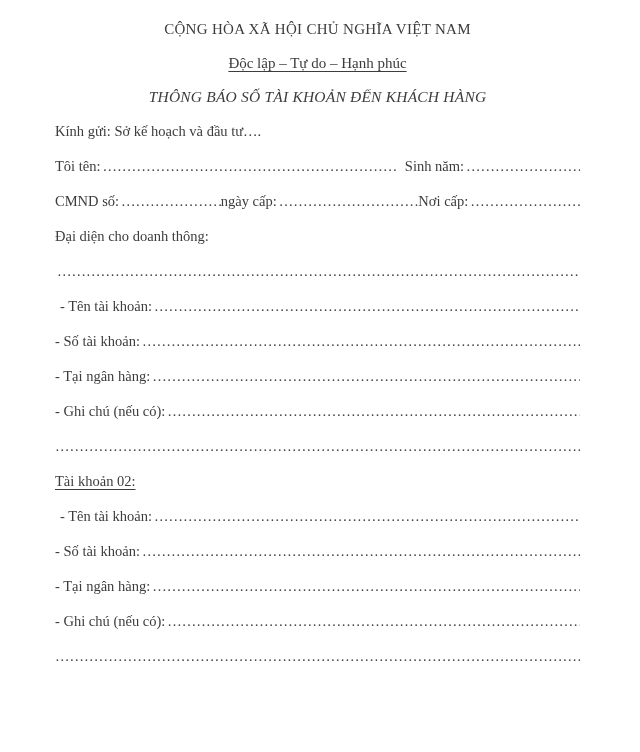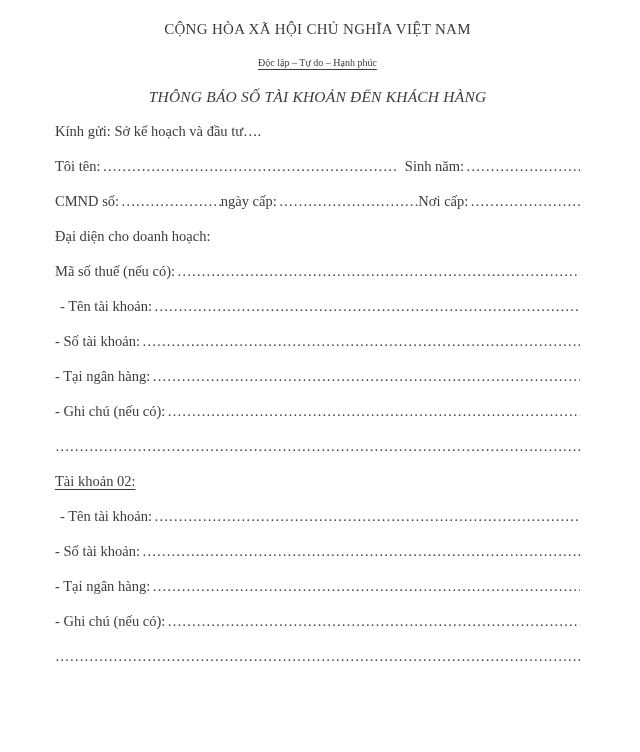--- a/index.html
+++ b/index.html
@@ -19,21 +19,21 @@
     overflow: hidden;
   }
   .hline {
     text-align: center;
     height: 22px;
     line-height: 22px;
     margin-bottom: 12px;
     white-space: nowrap;
   }
   .title1 { font-size: 15px; letter-spacing: 0.3px; }
-  .motto  { font-size: 10px; }
+  .motto  { font-size: 15px; }
   .title2 { font-size: 15.5px; letter-spacing: 0.2px; font-style: italic; }
   .u {
     text-decoration: underline;
     text-underline-offset: 3px;
   }
   .row {
     display: flex;
     align-items: flex-end;
     height: 22px;
     line-height: 22px;
@@ -79,25 +79,24 @@
   <div class="row">
     <span class="lbl">CMND số:</span>
     <span class="dots g10">………………………………………………………………………………………………………………………………</span>
     <span class="lbl">ngày cấp:</span>
     <span class="dots g14">………………………………………………………………………………………………………………………………</span>
     <span class="lbl">Nơi cấp:</span>
     <span class="dots g11">………………………………………………………………………………………………………………………………</span>
   </div>
 
   <div class="row">
-    <span class="lbl">Đại diện cho doanh hoạch:</span>
+    <span class="lbl">Đại diện cho doanh thông:</span>
   </div>
 
   <div class="row">
-    <span class="lbl">Mã số thuế (nếu có):</span>
     <span class="dots">………………………………………………………………………………………………………………………………</span>
   </div>
 
 
   <div class="row indent">
     <span class="lbl">- Tên tài khoản:</span>
     <span class="dots">………………………………………………………………………………………………………………………………</span>
   </div>
   <div class="row">
     <span class="lbl">- Số tài khoản:</span>

